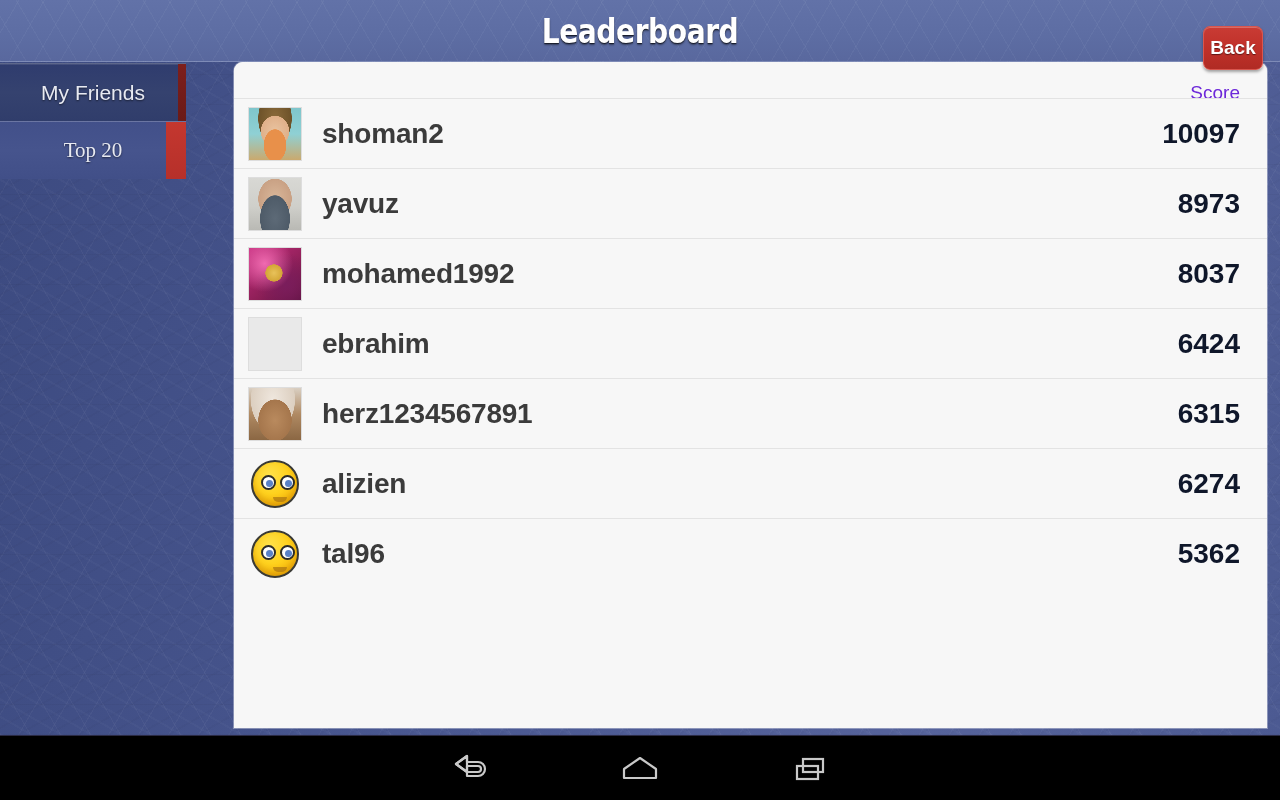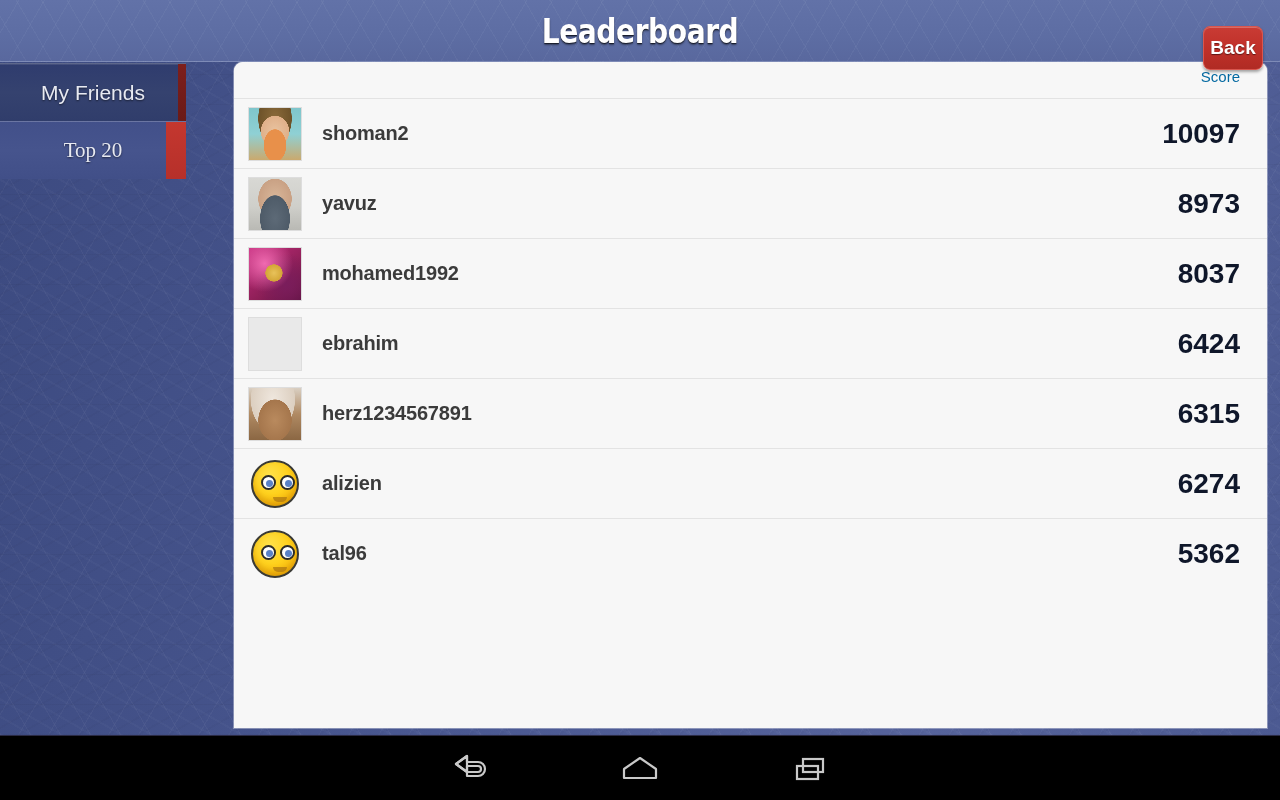--- a/index.html
+++ b/index.html
@@ -93,42 +93,42 @@
     border-radius:9px 9px 0 0;
     overflow:hidden;
     box-shadow:0 0 0 1px rgba(255,255,255,0.35);
     z-index:4;
   }
   #score-header{
     height:36px; position:relative;
     background:#f7f7f7;
   }
   #score-header-label{
-    position:absolute; right:27px; top:6px;
-    font-size:15px; color:#0369a1; font-weight:normal;
+    position:absolute; right:27px; top:20px;
+    font-size:19px; color:#6d28d9; font-weight:normal;
   }
 
   .row{
     position:relative; height:70px;
     display:flex; align-items:center;
     border-top:1px solid #e3e3e3;
     background:#f7f7f7;
     cursor:pointer;
   }
   .row:first-of-type{ border-top:none; }
 
   .avatar{
     width:54px; height:54px; margin-left:14px; flex:0 0 54px;
     border:1px solid #dddddd;
     background:#e9e9e9;
     position:relative; overflow:hidden;
   }
   .name{
     margin-left:20px;
-    font-size:20px; font-weight:bold; color:#3b3b3b;
+    font-size:28px; font-weight:bold; color:#3b3b3b;
     letter-spacing:-0.2px;
   }
   .score{
     position:absolute; right:27px;
     font-size:28px; font-weight:bold; color:#0f172a;
   }
 
   
   .smiley{
     width:54px;height:54px;margin-left:14px;flex:0 0 54px;

